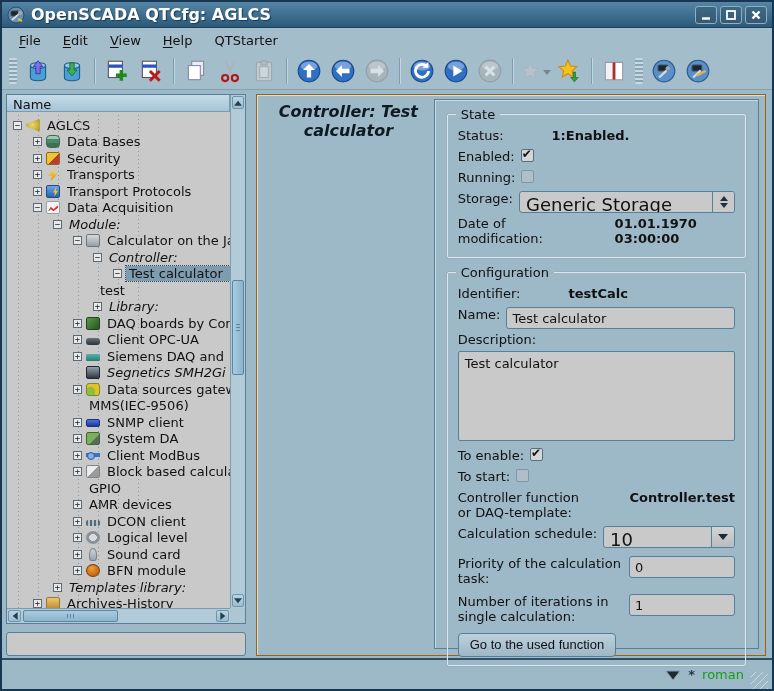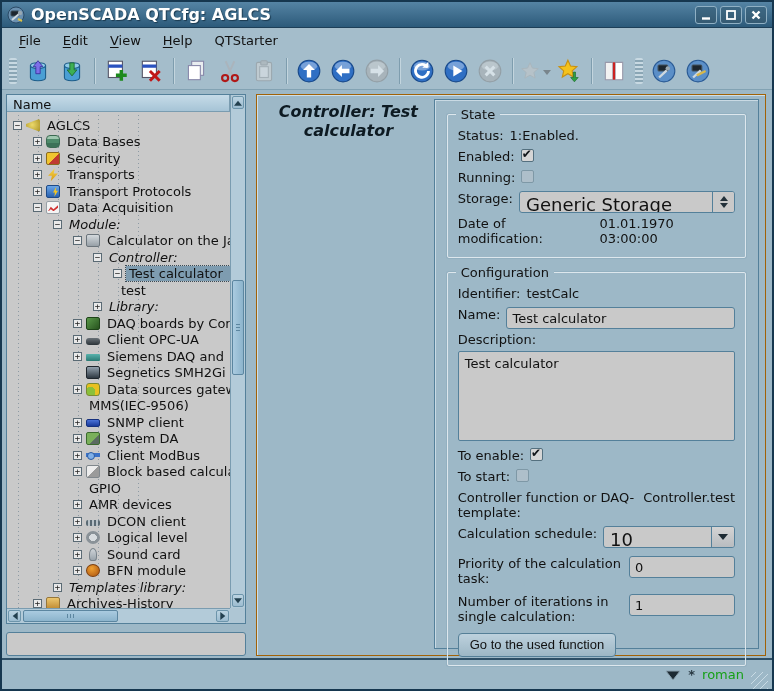--- a/index.html
+++ b/index.html
@@ -130,21 +130,21 @@
   .tab.active{background:#a6c0cf;padding-top:4px;top:0;z-index:3;}
   .tab-frame{flex:1;border:1px solid #54809a;box-shadow:inset 1px 1px 0 #c9dae4;background:#9db8c7;
     padding:14px 12px 10px;min-height:0;position:relative;z-index:1;}
 
   .group{position:relative;border:1px solid #dde7ed;box-shadow:0 0 0 1px #7396aa40;border-radius:2px;
     padding:10px 10px 8px;margin-bottom:14px;}
   .group-legend{position:absolute;top:-8px;left:8px;background:#9db8c7;padding:0 5px;font-size:13px;color:#111;}
 
   .frow{display:flex;align-items:flex-start;margin:3px 0;font-size:13px;color:#111;min-height:18px;}
   .frow .lab{margin-right:6px;}
-  .bold{font-weight:normal;}
+  .bold{font-weight:bold;margin-left:42px;}
 
   .cb{width:13px;height:13px;border:1px solid #54707f;background:#d6d6d6;border-radius:2px;position:relative;flex:none;}
   .cb.checked::after{content:"✔";position:absolute;left:0px;top:-3px;font-size:12px;color:#101418;font-weight:bold;}
   .cb.dis{background:#aebfca;border-color:#7e98a6;}
 
   .combo{display:flex;align-items:stretch;height:22px;background:#c9c9c9;border:1px solid #54809a;border-radius:3px;overflow:hidden;}
   .combo .val{flex:1;padding:2px 6px;font-size:18px;color:#111;white-space:nowrap;overflow:hidden;}
   .combo .spin{width:22px;border-left:1px solid #54809a;display:flex;flex-direction:column;align-items:center;justify-content:center;gap:2px;background:#c9c9c9;}
   .combo .spin i{width:0;height:0;border:4px solid transparent;}
   .combo .spin .up{border-bottom:5px solid #23313a;margin-top:-2px;}
@@ -395,21 +395,21 @@
               <span class="tlabel">Calculator on the Ja</span>
             </div>
             <div class="trow" style="padding-left: 86px;">
               <div class="exp">−</div>
               <span class="tlabel italic">Controller:</span>
             </div>
             <div class="trow selected" style="padding-left: 106px;">
               <div class="exp">−</div>
               <span class="tlabel">Test calculator</span>
             </div>
-            <div class="trow" style="padding-left: 98px;">
+            <div class="trow" style="padding-left: 77px;">
               <div class="exp-sp"></div>
               <span class="tlabel">test</span>
             </div>
             <div class="trow" style="padding-left: 86px;">
               <div class="exp">+</div>
               <span class="tlabel italic">Library:</span>
             </div>
             <div class="trow" style="padding-left: 66px;">
               <div class="exp">+</div>
               <div class="ti i-daq-boards"></div>
@@ -418,21 +418,21 @@
             <div class="trow" style="padding-left: 66px;">
               <div class="exp">+</div>
               <div class="ti i-opcua"></div>
               <span class="tlabel">Client OPC-UA</span>
             </div>
             <div class="trow" style="padding-left: 66px;">
               <div class="exp">+</div>
               <div class="ti i-siemens"></div>
               <span class="tlabel">Siemens DAQ and</span>
             </div>
-            <div class="trow" style="padding-left: 66px;">
+            <div class="trow" style="padding-left: 66px; font-style: italic;">
               <div class="exp-sp"></div>
               <div class="ti i-segnetics"></div>
               <span class="tlabel">Segnetics SMH2Gi</span>
             </div>
             <div class="trow" style="padding-left: 66px;">
               <div class="exp">+</div>
               <div class="ti i-gate"></div>
               <span class="tlabel">Data sources gatew</span>
             </div>
             <div class="trow" style="padding-left: 66px;">

